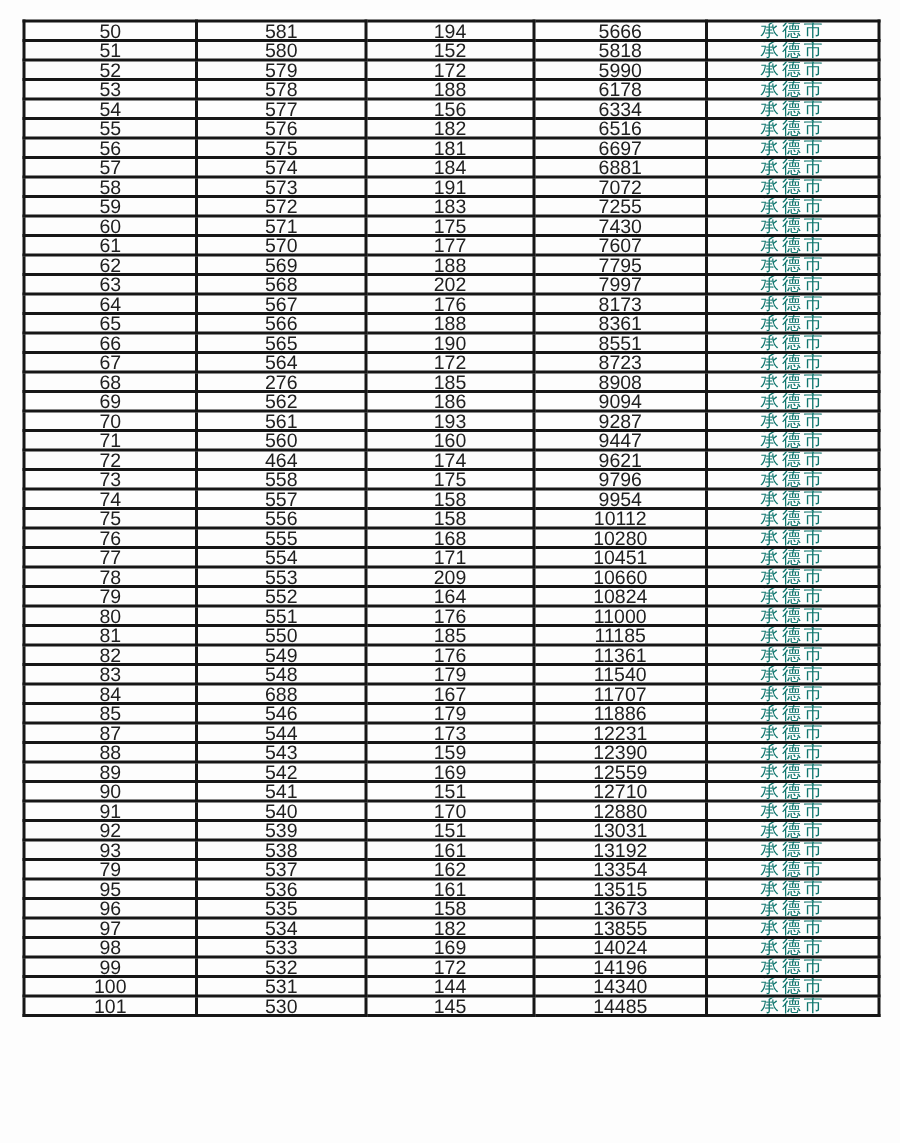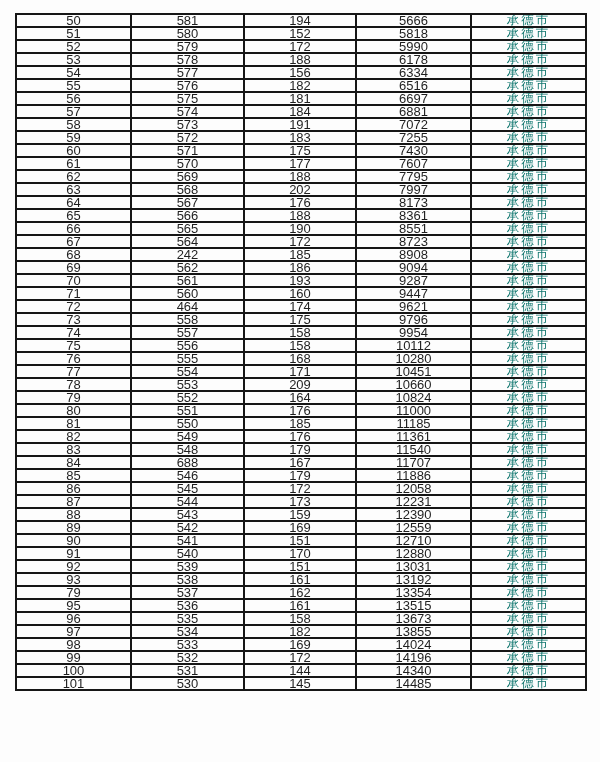--- a/index.html
+++ b/index.html
@@ -179,21 +179,21 @@
         </tr>
         <tr>
           <td>67</td>
           <td>564</td>
           <td>172</td>
           <td>8723</td>
           <td class="city">承德市</td>
         </tr>
         <tr>
           <td>68</td>
-          <td>242</td>
+          <td>276</td>
           <td>185</td>
           <td>8908</td>
           <td class="city">承德市</td>
         </tr>
         <tr>
           <td>69</td>
           <td>562</td>
           <td>186</td>
           <td>9094</td>
           <td class="city">承德市</td>
@@ -301,27 +301,20 @@
           <td>688</td>
           <td>167</td>
           <td>11707</td>
           <td class="city">承德市</td>
         </tr>
         <tr>
           <td>85</td>
           <td>546</td>
           <td>179</td>
           <td>11886</td>
-          <td class="city">承德市</td>
-        </tr>
-        <tr>
-          <td>86</td>
-          <td>545</td>
-          <td>172</td>
-          <td>12058</td>
           <td class="city">承德市</td>
         </tr>
         <tr>
           <td>87</td>
           <td>544</td>
           <td>173</td>
           <td>12231</td>
           <td class="city">承德市</td>
         </tr>
         <tr>

